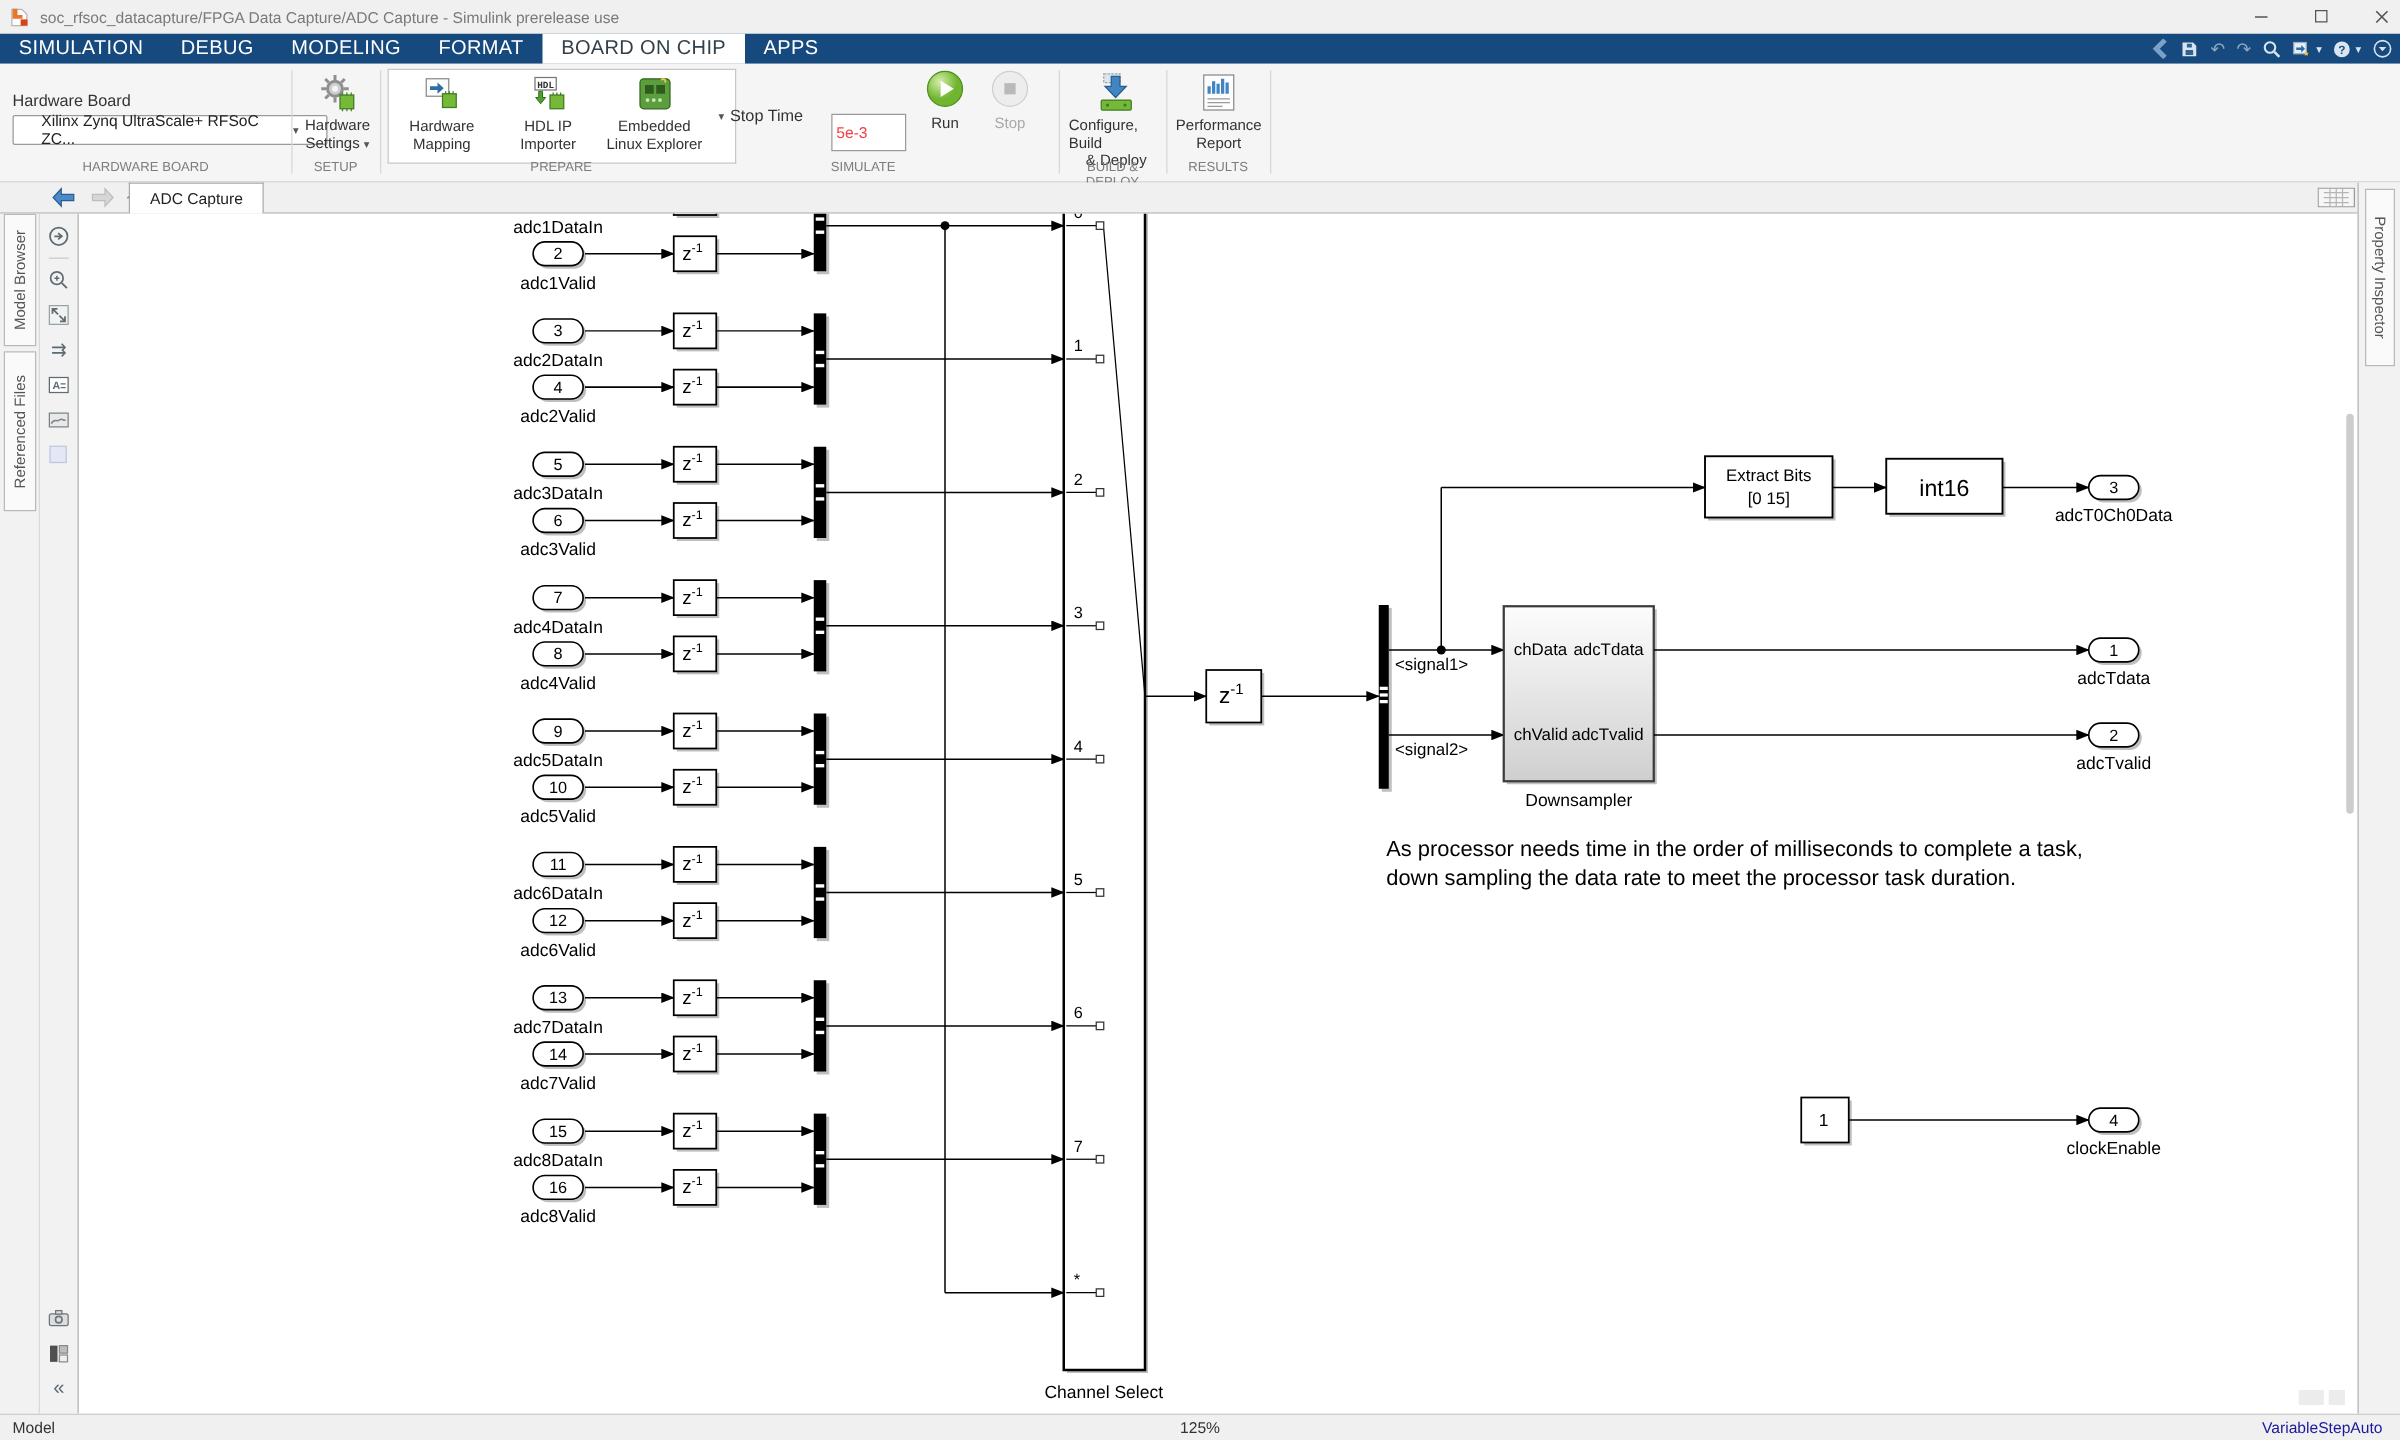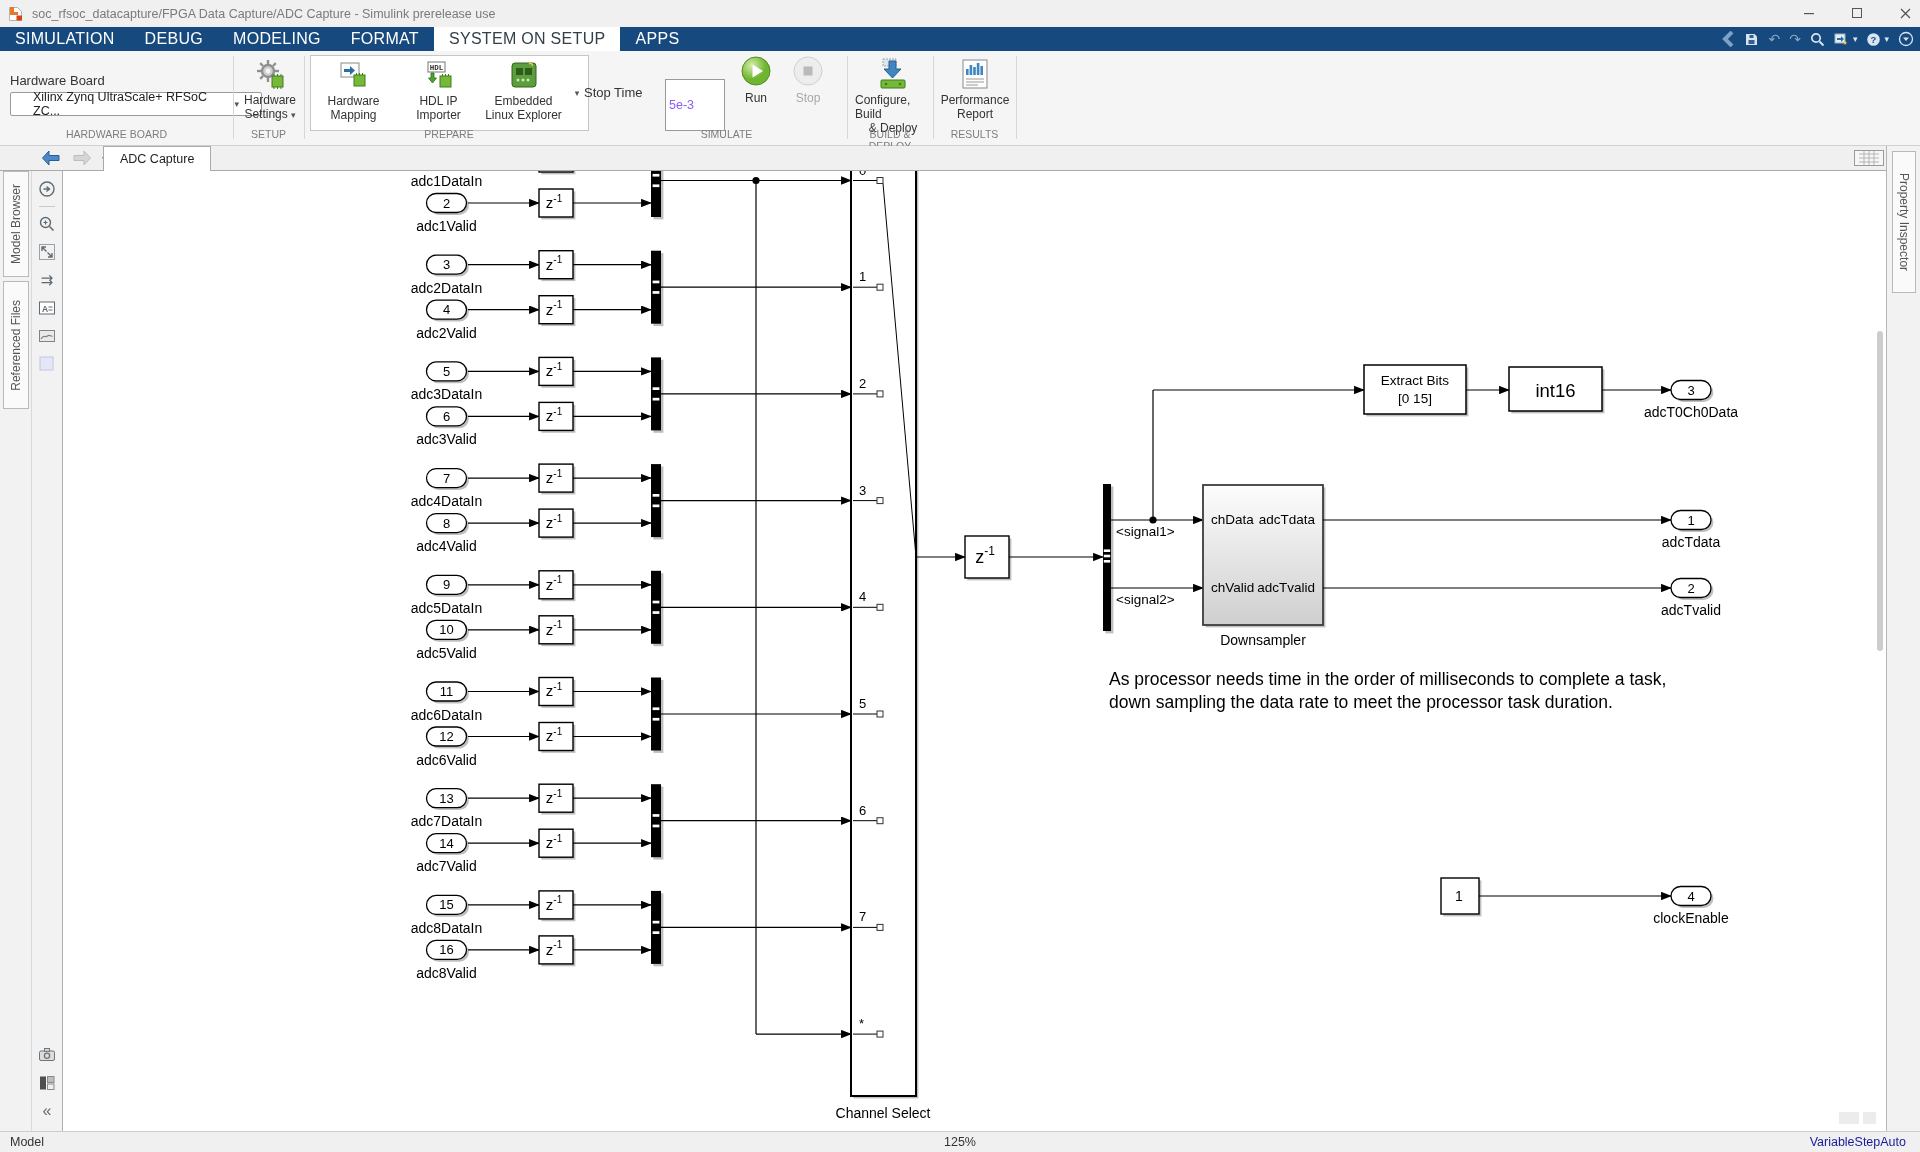--- a/index.html
+++ b/index.html
@@ -31,22 +31,22 @@
              display:flex;align-items:center;font-size:12.5px;color:#222;padding:0 22px;justify-content:space-between;}
   .caret{color:#555;font-size:9px;}
   .bigbtn{position:absolute;top:4px;display:flex;flex-direction:column;align-items:center;font-size:12px;color:#333;line-height:14px;}
   .bigbtn .bi{height:38px;display:flex;align-items:center;}
   #gallery{left:310px;top:4px;width:256px;height:74px;background:#fff;border:1px solid #c6c6c6;position:absolute;display:flex;}
   #gallery .gbtn{width:85px;display:flex;flex-direction:column;align-items:center;font-size:12px;color:#333;line-height:14px;padding-top:4px;}
   #gallery .bi{height:34px;display:flex;align-items:flex-start;}
   #gal-drop{left:566px;top:4px;width:22px;height:74px;position:absolute;background:#fff;border:1px solid #c6c6c6;border-left:none;
             display:flex;align-items:center;justify-content:center;color:#555;font-size:9px;}
   #stoptime-label{left:584px;top:34px;}
-  #stoptime-input{left:665px;top:28px;width:52px;height:20px;position:absolute;border:1px solid #9a9a9a;font-size:12.5px;
-                  font-family:"Liberation Sans",sans-serif;padding:15px 3px;color:#8b5cf6;background:#fff;}
+  #stoptime-input{left:665px;top:40px;width:52px;height:20px;position:absolute;border:1px solid #9a9a9a;font-size:12.5px;
+                  font-family:"Liberation Sans",sans-serif;padding:4px 3px;color:#ef4444;background:#fff;}
   .runbtn{width:42px;}
   .runbtn .blab{margin-top:4px;}
   .disabled-text{color:#a8a8a8;}
 
   
   #navbar{height:25px;background:#f0f0f0;border-bottom:1px solid #aaa;position:relative;box-sizing:border-box;}
   .navarrow{position:absolute;top:3px;}
   #doc-tab{position:absolute;left:103px;top:0;height:24px;background:#fff;border:1px solid #a9a9a9;border-bottom:none;
            display:flex;align-items:center;padding:0 16px;font-size:12.5px;color:#222;}
   #grid-icon{position:absolute;right:36px;top:4px;}
@@ -113,21 +113,21 @@
         </svg>
       </span>
   </div>
 </div>
 
 <div id="menuband">
   <div class="mtab">SIMULATION</div>
   <div class="mtab">DEBUG</div>
   <div class="mtab">MODELING</div>
   <div class="mtab">FORMAT</div>
-  <div class="mtab active">SYSTEM ON SETUP</div>
+  <div class="mtab active">BOARD ON CHIP</div>
   <div class="mtab">APPS</div>
 
   <div id="qaccess">
     <span class="qi">
       <svg width="14" height="16">
           <path d="M11 1 L4 8 L11 15" stroke="#7ba1c7" stroke-width="4" fill="none"></path>
         </svg>
       </span>
     <span class="qi">
       <svg width="15" height="15">
@@ -329,21 +329,21 @@
       </span>
     <span>Performance</span>
     <span>Report</span>
   </div>
 
   <div class="rdiv" style="left:1016px;"></div>
 
   <div class="rsec-label" style="left:0;width:233px;">HARDWARE BOARD</div>
   <div class="rsec-label" style="left:233px;width:71px;">SETUP</div>
   <div class="rsec-label" style="left:304px;width:290px;">PREPARE</div>
-  <div class="rsec-label" style="left:600px;width:253px;">SIMULATE</div>
+  <div class="rsec-label" style="left:564px;width:253px;">SIMULATE</div>
   <div class="rsec-label" style="left:847px;width:86px;">BUILD &amp; DEPLOY</div>
   <div class="rsec-label" style="left:933px;width:83px;">RESULTS</div>
 </div>
 
 <div id="navbar">
   <span class="navarrow" style="left:40px;">
     <svg width="22" height="18">
         <path d="M9 2 L2.5 9 L9 16 V11.5 H19 V6.5 H9 z" fill="#4d89c8" stroke="#2a5d94"></path>
       </svg>
     </span>

